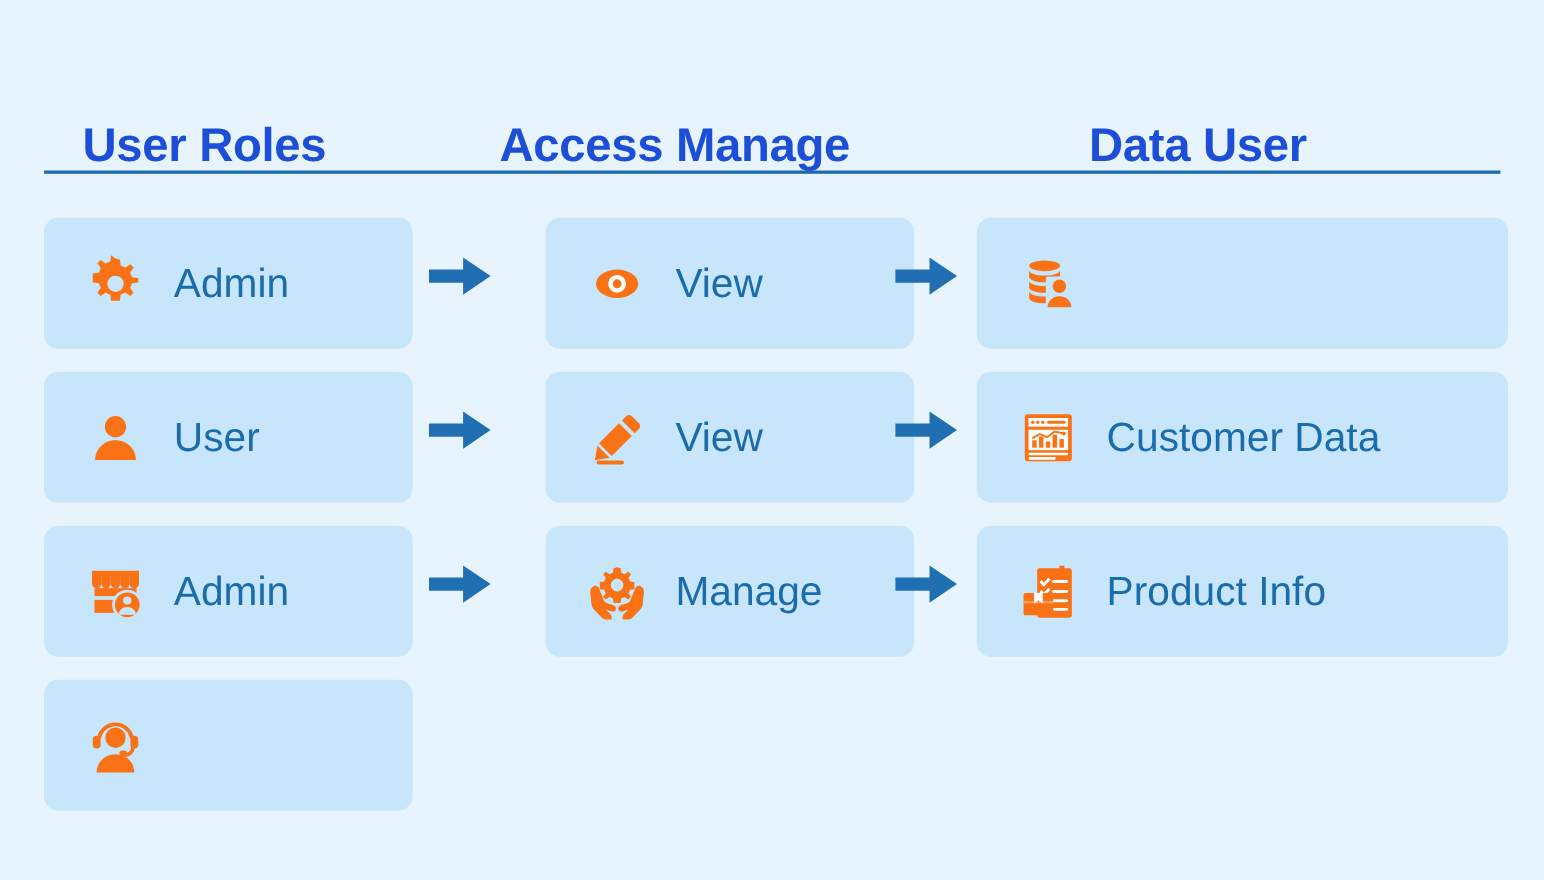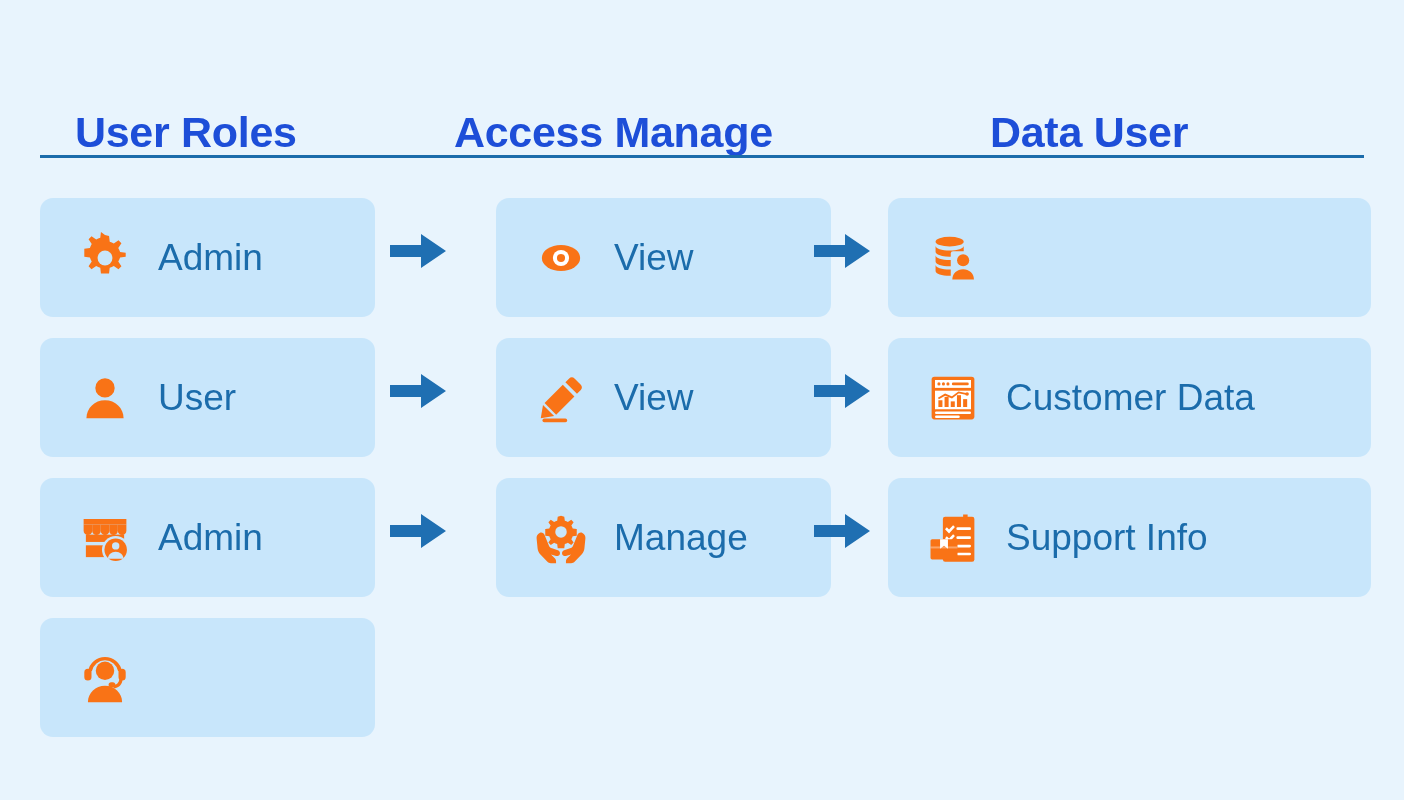--- a/index.html
+++ b/index.html
@@ -302,21 +302,21 @@
               <rect x="27" y="22.5" width="13" height="2.4" rx="1.2"></rect>
               <rect x="27" y="30" width="13" height="2.4" rx="1.2"></rect>
               <rect x="27" y="37" width="13" height="2.4" rx="1.2"></rect>
             </g>
             <rect x="4" y="25" width="24" height="18" rx="1.5" fill="#f97316"></rect>
             <rect x="4" y="25" width="24" height="3.5" fill="#ffffff" opacity="0.0"></rect>
             <path d="M12.5 25 h7 v8.5 l-3.5-2.6 -3.5 2.6z" fill="#ffffff"></path>
             <rect x="4" y="31.5" width="24" height="1.8" fill="#ffffff" opacity="0.35"></rect>
           </svg>
         </span>
-        <span class="card-label">Support Info</span>
+        <span class="card-label">Product Info</span>
       </div>
     </div>
 
     <div class="grid-row">
 
       <div class="card col-a">
         <span class="card-icon">
           <svg viewBox="0 0 48 48" width="54" height="54" aria-hidden="true">
             <g fill="#f97316">
               <path d="M9.0 18.0 a15.2 15.2 0 0 1 30.0 0 l-3.3 0 a11.9 11.9 0 0 0-23.4 0z"></path>

